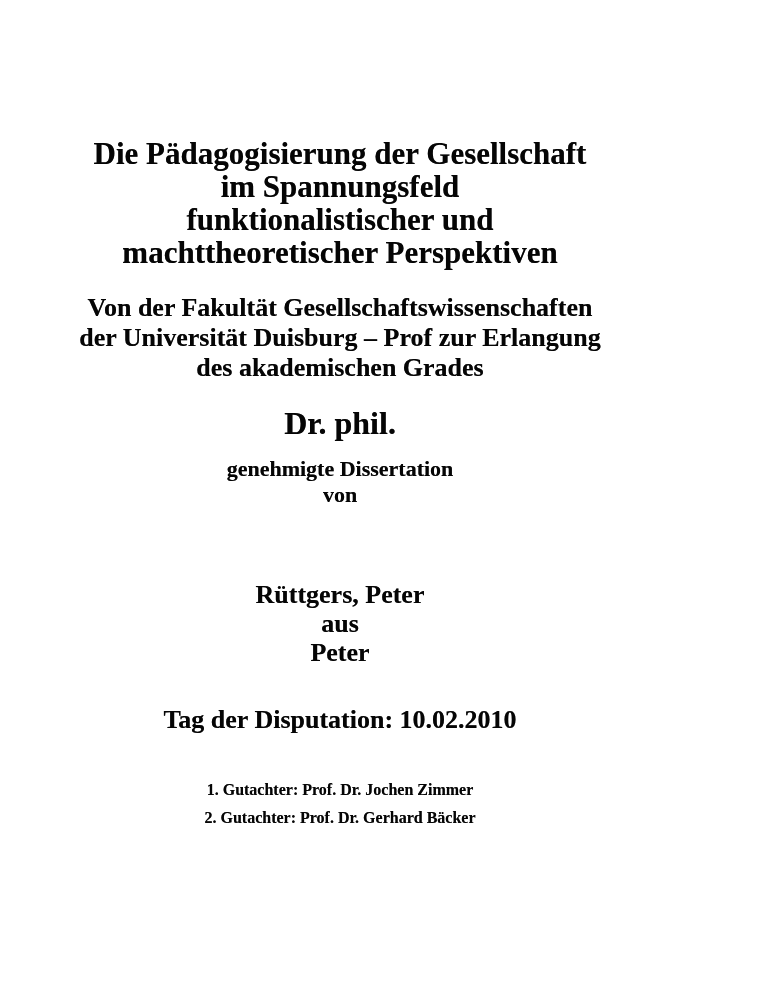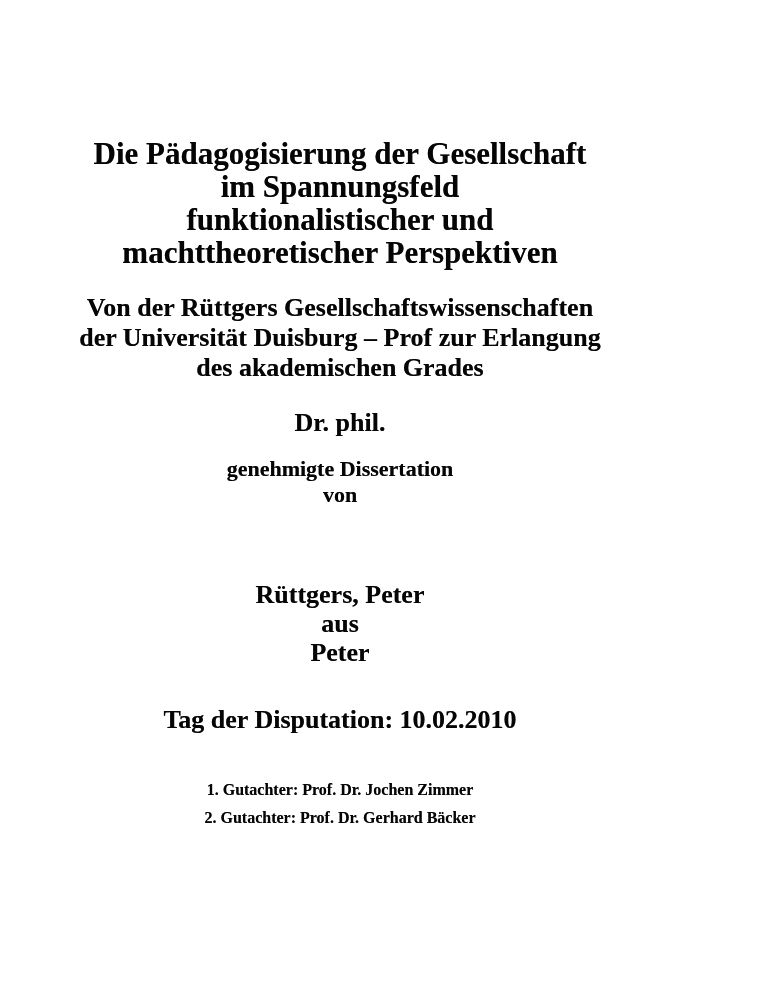--- a/index.html
+++ b/index.html
@@ -30,21 +30,21 @@
     font-size: 31px;
     line-height: 33px;
   }
   .block-faculty {
     top: 293px;
     font-size: 26px;
     line-height: 30px;
   }
   .block-degree {
     top: 408px;
-    font-size: 26px;
+    font-size: 32px;
     line-height: 30px;
   }
   .block-dissertation {
     top: 456px;
     font-size: 22px;
     line-height: 26px;
   }
   .block-author {
     top: 580px;
     font-size: 26px;
@@ -67,21 +67,21 @@
 <div class="page">
 
   <div class="block block-title">
     <div>Die Pädagogisierung der Gesellschaft</div>
     <div>im Spannungsfeld</div>
     <div>funktionalistischer und</div>
     <div>machttheoretischer Perspektiven</div>
   </div>
 
   <div class="block block-faculty">
-    <div>Von der Rüttgers Gesellschaftswissenschaften</div>
+    <div>Von der Fakultät Gesellschaftswissenschaften</div>
     <div>der Universität Duisburg – Prof zur Erlangung</div>
     <div>des akademischen Grades</div>
   </div>
 
   <div class="block block-degree">
     <div>Dr. phil.</div>
   </div>
 
   <div class="block block-dissertation">
     <div>genehmigte Dissertation</div>

